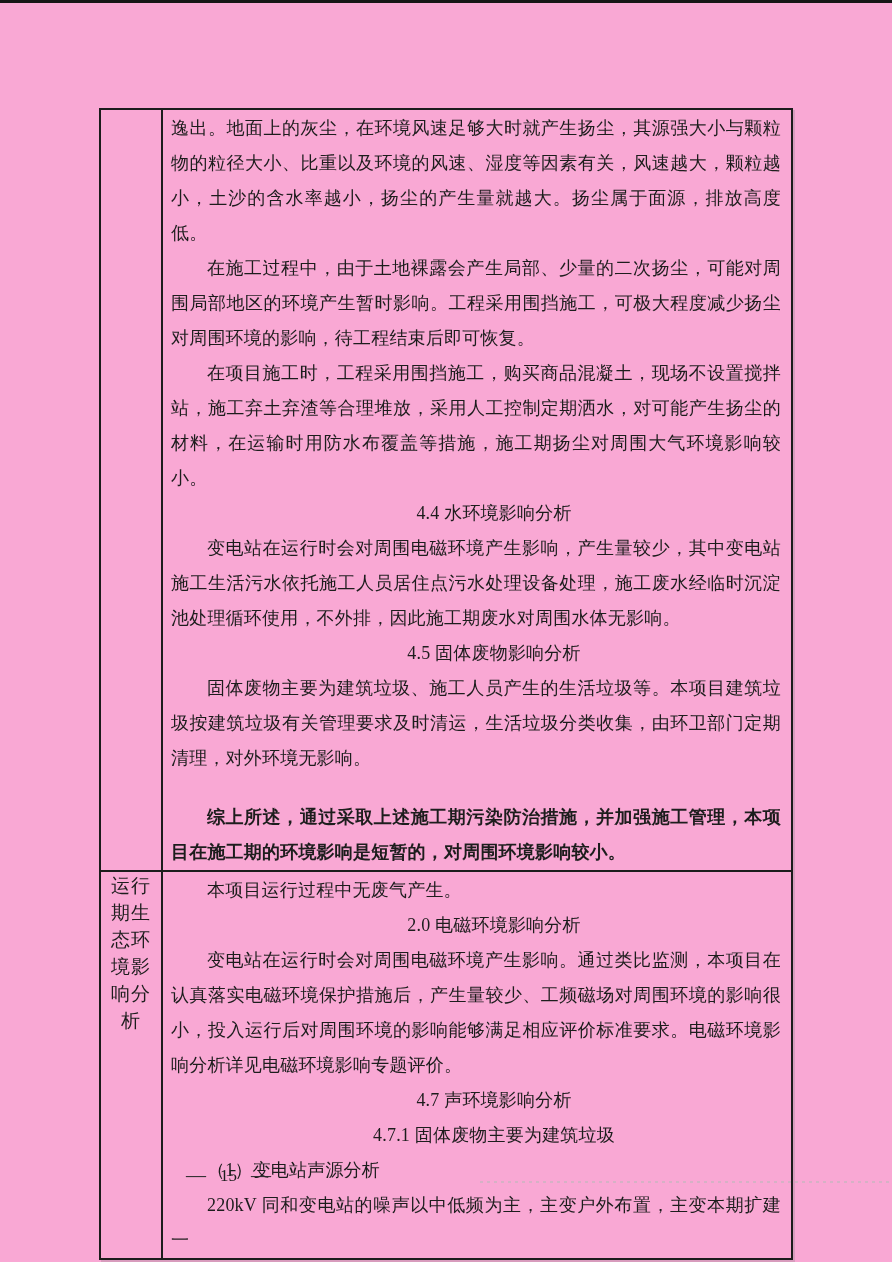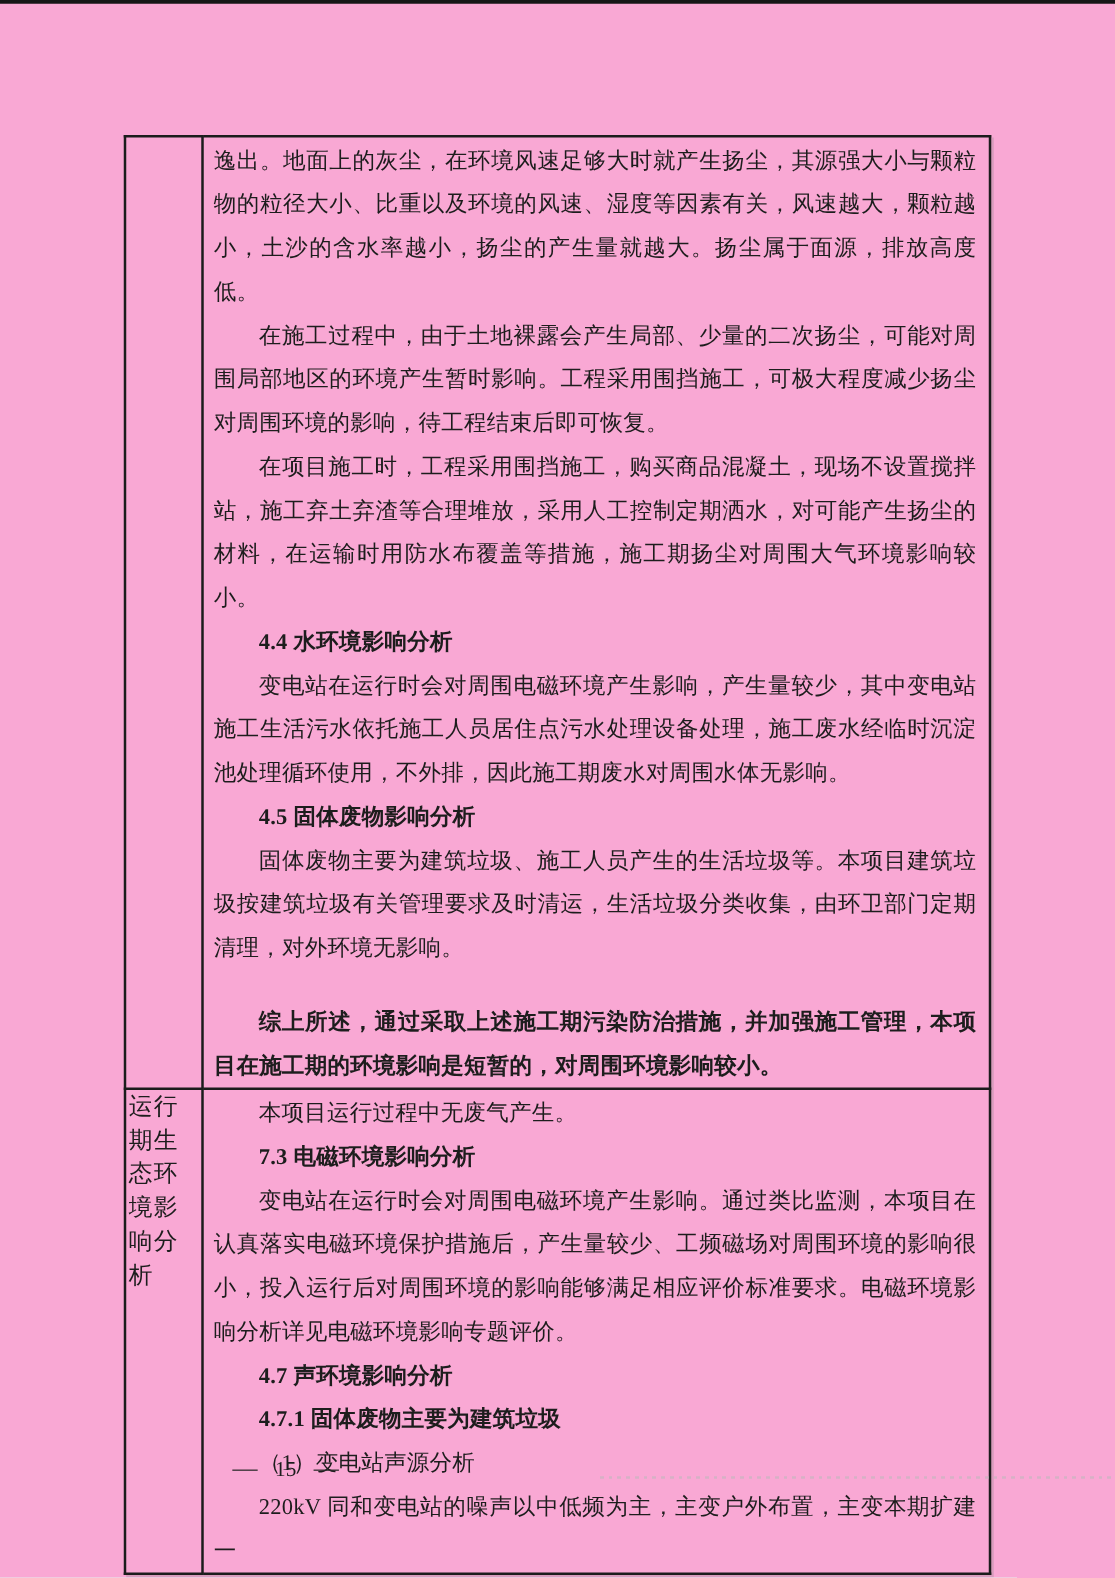--- a/index.html
+++ b/index.html
@@ -32,21 +32,21 @@
     box-shadow:2px 2px 0 rgba(120,120,120,.25);
   }
   table.doc-table td {
     border:2px solid #1c1c1c;
     vertical-align:top;
     overflow:hidden;
   }
   td.label-cell {
     width:62px;
     vertical-align:middle;
-    text-align:left;
+    text-align:center;
     font-size:19px;
     line-height:27px;
     padding:0 2px;
     letter-spacing:1px;
   }
   td.content-cell {
     padding:1px 10px 0 8px;
   }
   tr.row-0 { height:667px; }
   tr.row-1 { height:346px; }
@@ -54,23 +54,23 @@
     font-size:18px;
     line-height:35px;
     text-align:justify;
     text-justify:inter-ideograph;
     letter-spacing:0.2px;
   }
   .content-cell p.body { text-indent:2em; }
   .content-cell p.no-indent { text-indent:0; }
   .content-cell p.bold { font-weight:bold;margin-top:24px; }
   .content-cell p.heading {
-    font-weight:bold;
+    font-weight:normal;
     text-indent:2em;
-    text-align:left;
+    text-align:center;
   }
   .footer {
     position:absolute; left:160px; top:1160px;
     display:flex; align-items:center;
   }
   .footer .company {
     font-size:14.5px;
     letter-spacing:0.5px;
     color:#2a2a2a;
   }
@@ -100,21 +100,21 @@
             <p class="body">变电站在运行时会对周围电磁环境产生影响，产生量较少，其中变电站施工生活污水依托施工人员居住点污水处理设备处理，施工废水经临时沉淀池处理循环使用，不外排，因此施工期废水对周围水体无影响。</p>
             <p class="heading">4.5 固体废物影响分析</p>
             <p class="body">固体废物主要为建筑垃圾、施工人员产生的生活垃圾等。本项目建筑垃圾按建筑垃圾有关管理要求及时清运，生活垃圾分类收集，由环卫部门定期清理，对外环境无影响。</p>
             <p class="body bold">综上所述，通过采取上述施工期污染防治措施，并加强施工管理，本项目在施工期的环境影响是短暂的，对周围环境影响较小。</p>
           </td>
         </tr>
         <tr class="row-1">
           <td class="label-cell">运行期生态环境影响分析</td>
           <td class="content-cell">
             <p class="body">本项目运行过程中无废气产生。</p>
-            <p class="heading">7.3 电磁环境影响分析</p>
+            <p class="heading">2.0 电磁环境影响分析</p>
             <p class="body">变电站在运行时会对周围电磁环境产生影响。通过类比监测，本项目在认真落实电磁环境保护措施后，产生量较少、工频磁场对周围环境的影响很小，投入运行后对周围环境的影响能够满足相应评价标准要求。电磁环境影响分析详见电磁环境影响专题评价。</p>
             <p class="heading">4.7 声环境影响分析</p>
             <p class="heading">4.7.1 固体废物主要为建筑垃圾</p>
             <p class="body">（1）变电站声源分析</p>
             <p class="body">220kV 同和变电站的噪声以中低频为主，主变户外布置，主变本期扩建一</p>
           </td>
         </tr>
       </tbody>
   </table>
 

